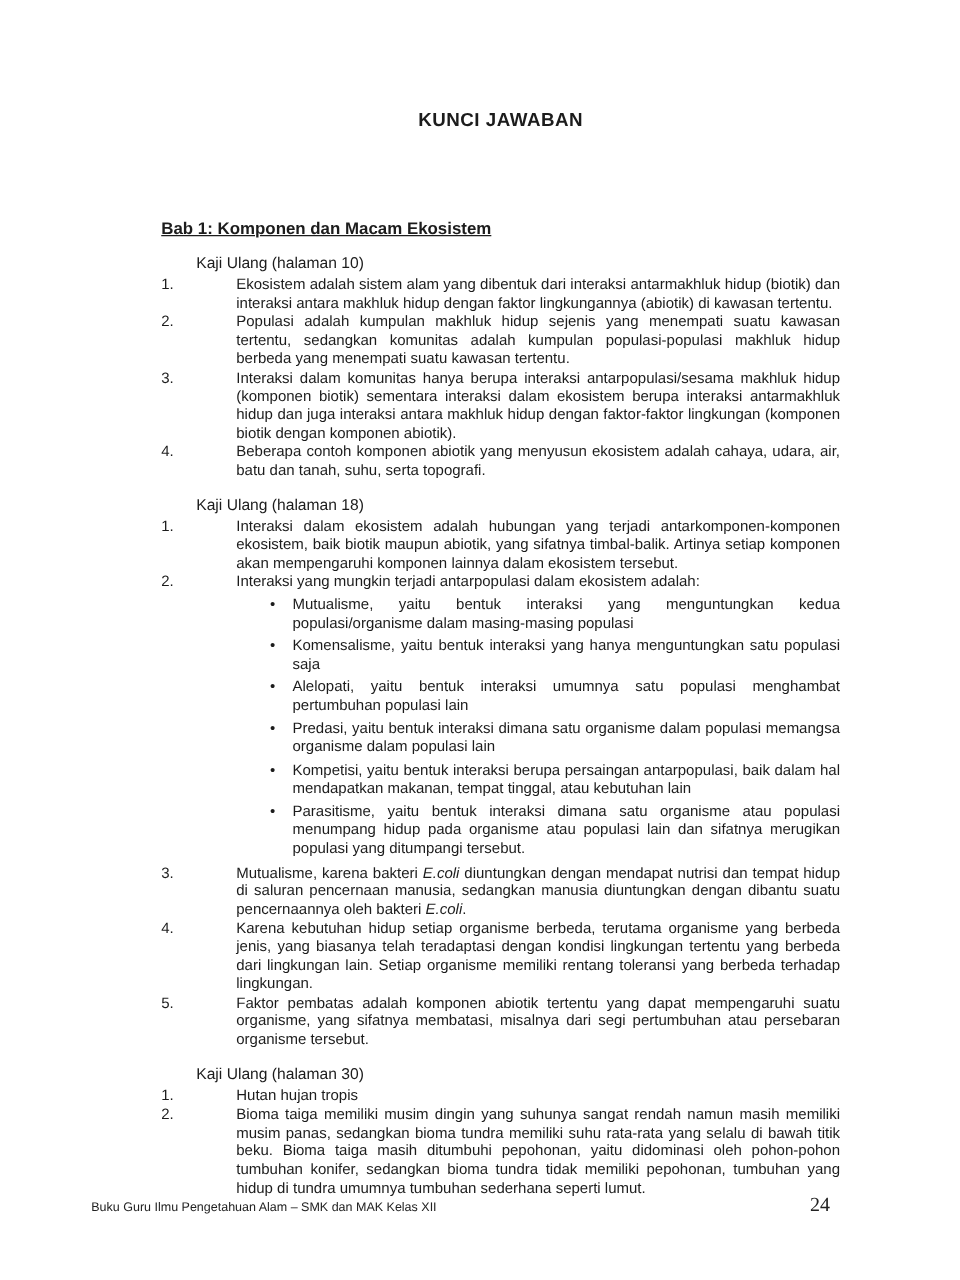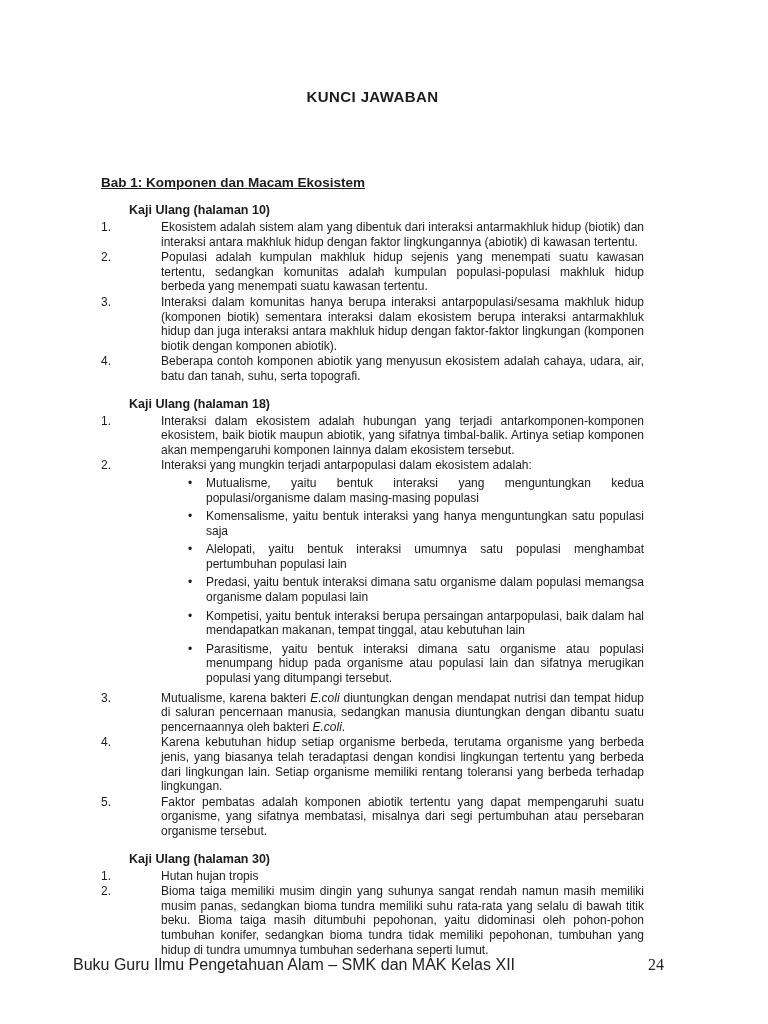--- a/index.html
+++ b/index.html
@@ -8,41 +8,41 @@
     width: 768px;
     height: 1024px;
     background: #ffffff;
     color: #1c1c1c;
     font-family: "Liberation Sans", sans-serif;
     overflow: hidden;
     margin: 0 auto;
   }
   .content {
     position: absolute;
-    left: 101px;
+    left: 129px;
     width: 543px;
     top: 0;
   }
   .doc-title {
     margin-top: 88px;
     text-align: center;
     font-size: 15px;
     font-weight: bold;
     letter-spacing: 0.4px;
   }
   .chapter-heading {
     margin-top: 70px;
     font-size: 13.5px;
     font-weight: bold;
     text-decoration: underline;
   }
   .section { margin-top: 13px; }
   .section-heading {
     font-size: 12.5px;
-    font-weight: bold;
+    font-weight: normal;
     line-height: 15px;
     margin-bottom: 2px;
     padding-left: 28px;
   }
   .item {
     display: flex;
     font-size: 12px;
     line-height: 14.6px;
     margin-bottom: 1px;
   }
@@ -70,21 +70,21 @@
   .footer {
     position: absolute;
     left: 73px;
     right: 104px;
     top: 956px;
     display: flex;
     justify-content: space-between;
     align-items: baseline;
   }
   .footer-book {
-    font-size: 16px;
+    font-size: 10px;
     color: #222222;
   }
   .footer-page {
     font-family: "Liberation Serif", serif;
     font-size: 16px;
     color: #222222;
   }
   i { }
 </style>
 </head>

